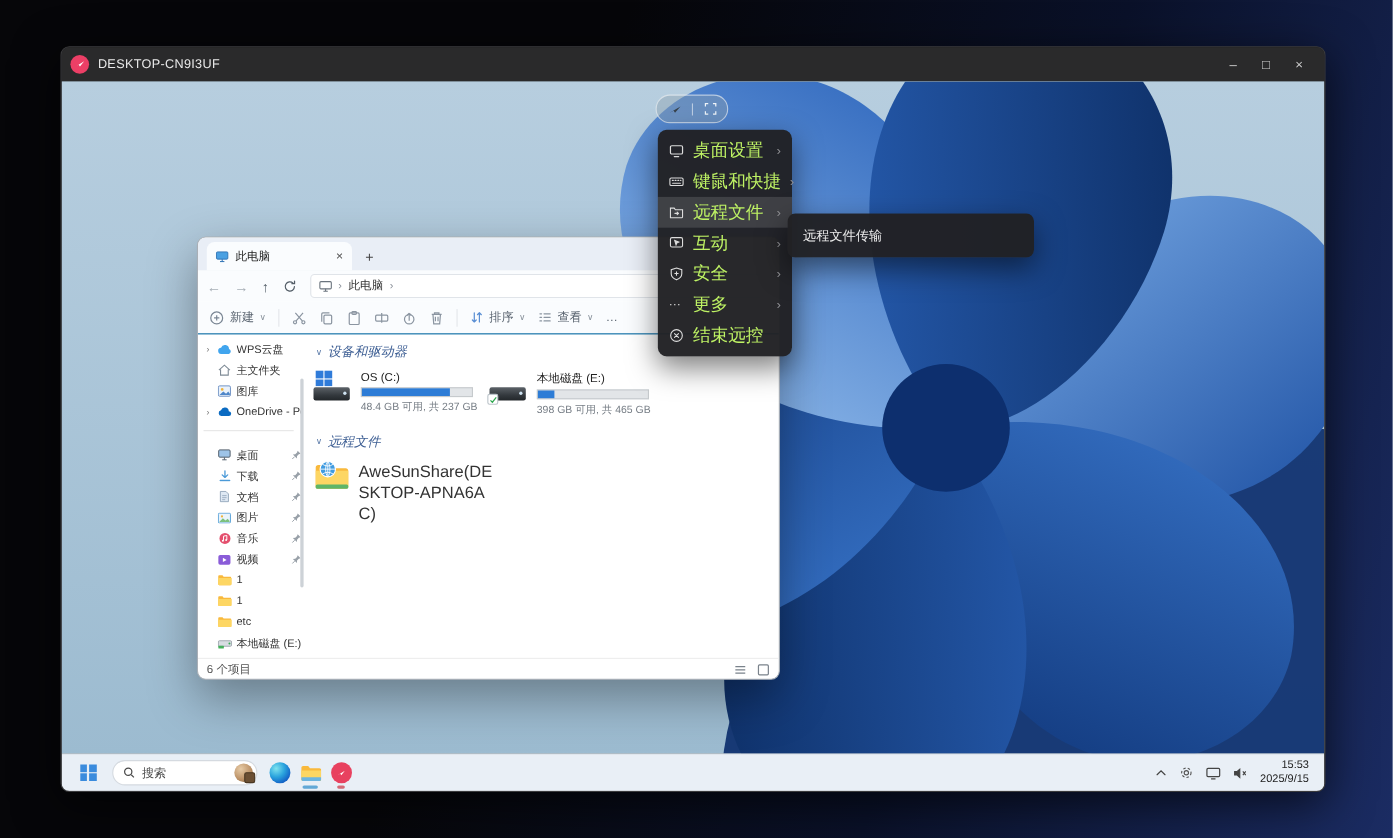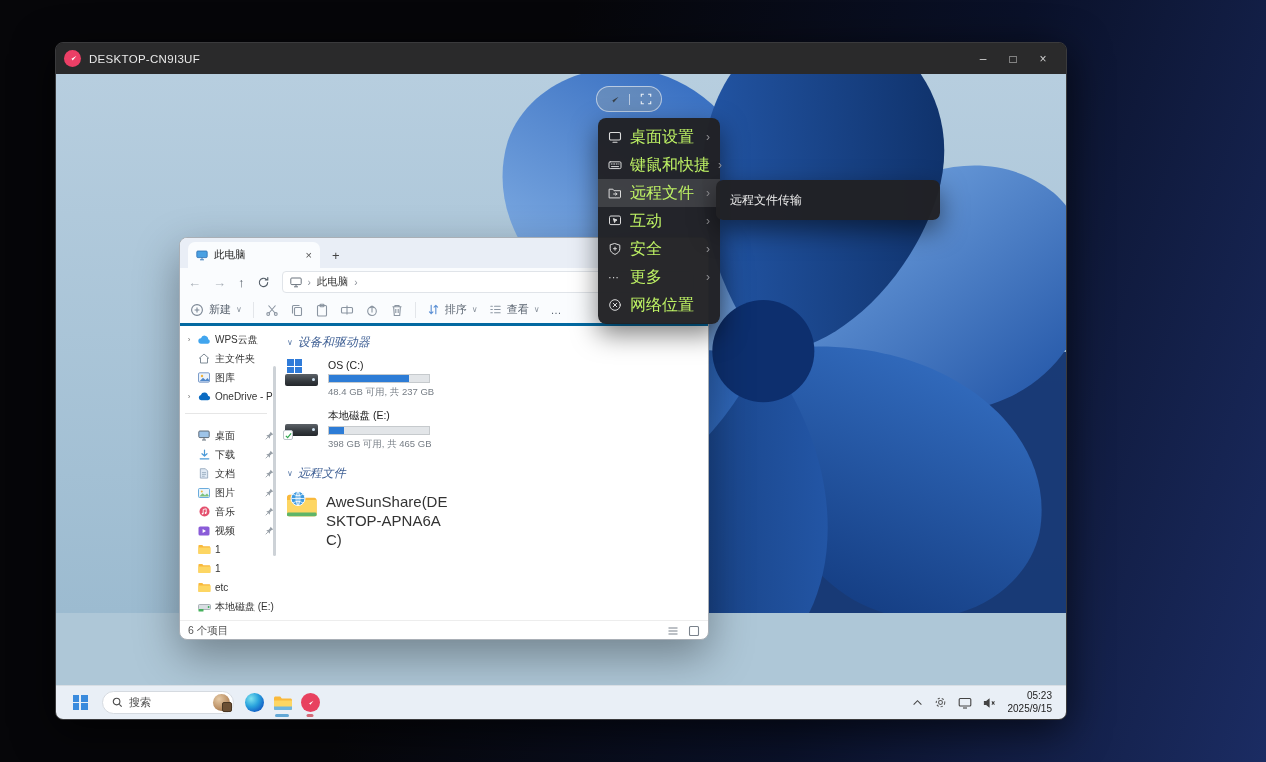--- a/index.html
+++ b/index.html
@@ -5,21 +5,21 @@
   * { margin:0; padding:0; box-sizing:border-box; }
   html,body { width:1266px; height:762px; overflow:hidden; }
   body {
     font-family:"Liberation Sans","DejaVu Sans",sans-serif;
     background:linear-gradient(108deg,#060609 38%,#0a1129 68%,#1b2c63 100%);
     position:relative;
   }
   svg { display:block; }
 
   
-  .remote-window { position:absolute; left:55px; top:42px; width:1012px; height:678px;
+  .remote-window { position:absolute; left:55px; top:42px; width:1150px; height:678px;
     background:#1e1e1f; border-radius:8px; overflow:hidden; border:1px solid #3a3a3c;
     box-shadow:0 10px 42px rgba(0,0,0,.65); }
   .titlebar { height:31px; background:#2a2a2b; display:flex; align-items:center; padding:0 8px; }
   .app-logo { width:17px; height:17px; border-radius:50%; background:#ec3f66; display:flex; align-items:center; justify-content:center; flex:none; }
   .win-title { margin-left:8px; font-size:11.5px; color:#e9e9e9; letter-spacing:.3px; }
   .win-controls { margin-left:auto; display:flex; }
   .wc { width:30px; height:24px; display:flex; align-items:center; justify-content:center; color:#cfcfcf; font-size:12px; cursor:default; }
 
   
   .desktop { position:absolute; left:0; right:0; top:31px; bottom:34px; background:#aec7d7; overflow:hidden; }
@@ -34,42 +34,42 @@
   
   .rc-menu { position:absolute; left:542px; top:44px; width:122px; padding:5px 0;
     background:rgba(33,33,36,.97); border-radius:8px; box-shadow:0 10px 26px rgba(0,0,0,.5); z-index:30; }
   .mi { height:28px; display:flex; align-items:center; gap:8px; padding:0 10px; cursor:default; }
   .mi.active { background:rgba(255,255,255,.13); }
   .mi-ic { width:14px; flex:none; display:flex; }
   .mi-label { flex:1; font-size:16px; color:#bef264; white-space:nowrap; }
   .mi-ch { font-size:12px; color:#909094; }
 
   
-  .rc-sub { position:absolute; left:660px; top:106px; width:224px; padding:6px 0;
+  .rc-sub { position:absolute; left:660px; top:120px; width:224px; padding:6px 0;
     background:rgba(33,33,36,.97); border-radius:7px; box-shadow:0 10px 26px rgba(0,0,0,.5); z-index:31; }
   .sub-row { height:28px; display:flex; align-items:center; padding:0 14px; font-size:12px; color:#ececec; }
   .toggle { margin-left:auto; width:30px; height:16px; border-radius:8px; background:#3f86f5; position:relative; cursor:default; }
   .toggle .knob { position:absolute; right:2px; top:2px; width:12px; height:12px; border-radius:50%; background:#fff; }
 
   
-  .explorer { position:absolute; left:123px; top:163px; width:530px; height:403px;
+  .explorer { position:absolute; left:123px; top:141px; width:530px; height:403px;
     background:#fff; border-radius:8px; border:1px solid #a9afb6; overflow:hidden;
     box-shadow:0 16px 44px rgba(0,0,0,.35); z-index:10; }
   .x-tabs { height:30px; background:#e9eef6; display:flex; align-items:flex-end; padding:0 0 0 8px; }
   .x-tab { width:132px; height:26px; background:#fafcfe; border-radius:7px 7px 0 0; display:flex; align-items:center; padding:0 8px; gap:6px; }
   .x-tab-label { font-size:10.5px; color:#222; flex:1; white-space:nowrap; }
   .x-tab-close { font-size:11px; color:#555; cursor:default; }
   .x-newtab { margin-left:12px; font-size:13px; color:#444; height:26px; display:flex; align-items:center; cursor:default; }
   .x-nav { height:28px; background:#fafcfe; display:flex; align-items:center; padding:0 8px; gap:12px; }
   .nav-btn { font-size:13px; line-height:1; cursor:default; }
   .dim { color:#a7aeb6; } .dark { color:#535d67; }
   .addr { flex:1; height:22px; margin-right:6px; background:#fff; border:1px solid #e0e4e9; border-radius:4px;
     display:flex; align-items:center; gap:6px; padding:0 7px; font-size:10.5px; color:#333; }
   .addr .sep { color:#8a9099; font-size:10px; }
-  .x-toolbar { height:30px; background:#fafcfe; border-bottom:3px solid #0369a1; display:flex; align-items:center; padding:0 10px; gap:11px; }
+  .x-toolbar { height:30px; background:#fafcfe; border-bottom:1px solid #0369a1; display:flex; align-items:center; padding:0 10px; gap:11px; }
   .tb-group { display:flex; align-items:center; gap:5px; font-size:11px; color:#5a6470; cursor:default; }
   .tb-caret { font-size:8px; color:#8a939d; }
   .tb-div { width:1px; height:16px; background:#e3e6ea; }
   .tb-ic { display:flex; cursor:default; }
   .x-body { display:flex; height:294px; }
 
   
   .x-side { width:97px; padding-top:4px; position:relative; flex:none; }
   .si { height:19px; display:flex; align-items:center; gap:4px; padding:0 2px 0 5px; cursor:default; }
   .si-exp { width:8px; font-size:8px; color:#777; text-align:center; }
@@ -77,21 +77,21 @@
   .si-label { flex:1; font-size:10px; color:#333; white-space:nowrap; overflow:hidden; }
   .si-pin { width:10px; flex:none; display:flex; }
   .side-div { height:1px; background:#e6e6e6; margin:7px 10px 12px 5px; }
   .side-scroll { position:absolute; right:1px; top:40px; width:3px; height:190px; border-radius:2px; background:#cdd2d7; }
 
   
   .x-main { flex:1; padding:5px 0 0 8px; position:relative; }
   .sec { display:flex; align-items:center; gap:5px; margin:3px 0 7px 2px; cursor:default; }
   .sec-ch { font-size:8px; color:#5a7aa8; }
   .sec-label { font-size:12px; color:#3e5f94;font-style:italic; }
-  .drv-grid { display:flex; flex-wrap:wrap; width:312px; column-gap:10px; row-gap:9px;flex-direction:column; }
+  .drv-grid { display:flex; flex-wrap:wrap; width:312px; column-gap:10px; row-gap:9px; }
   .drive { width:150px; display:flex; gap:7px; cursor:default; }
   .d-ic { width:36px; height:33px; position:relative; flex:none; }
   .hdd { position:absolute; left:0; bottom:5px; width:33px; height:12px; border-radius:2px;
     background:linear-gradient(#5c6268,#34393e 60%,#23272b); }
   .hdd:after { content:""; position:absolute; right:3px; top:4px; width:3px; height:3px; border-radius:50%; background:#cfe3f2; }
   .winlogo { position:absolute; left:2px; top:1px; width:15px; height:14px; display:grid;
     grid-template-columns:1fr 1fr; grid-template-rows:1fr 1fr; gap:1px; }
   .winlogo span { background:#2f7bd9; }
   .badge { position:absolute; left:-2px; bottom:1px; width:10px; height:10px; background:#fff;
     border:1px solid #bcc4ca; border-radius:2px; display:flex; align-items:center; justify-content:center; }
@@ -617,21 +617,21 @@
         <span class="mi-label">更多</span>
         <span class="mi-ch">›</span>
       </div>
       <div class="mi">
         <span class="mi-ic">
           <svg width="14" height="14" viewBox="0 0 14 14" fill="none" stroke="#dcdcdc" stroke-width="1" stroke-linecap="round">
               <circle cx="7" cy="7" r="5.3"></circle>
               <path d="M5.2 5.2l3.6 3.6M8.8 5.2 5.2 8.8"></path>
             </svg>
         </span>
-        <span class="mi-label">网络位置</span>
+        <span class="mi-label">结束远控</span>
       </div>
     </div>
 
     <div class="rc-sub">
       <div class="sub-row">
         <span>远程文件传输</span>
       </div>
     </div>
 
   </div>
@@ -691,19 +691,19 @@
             <path d="M5 11h4"></path>
           </svg>
       </span>
       <span class="tray-ic">
         <svg width="14" height="12" viewBox="0 0 15 12" fill="none" stroke="#444" stroke-width="1.1">
             <path d="M1.5 4.4v3.2h2.2L6.5 10V2L3.7 4.4z" fill="#444"></path>
             <path d="M9.5 4.2 12.3 7.8M12.3 4.2 9.5 7.8"></path>
           </svg>
       </span>
       <div class="clock">
-        <div>05:23</div>
+        <div>15:53</div>
         <div>2025/9/15</div>
       </div>
     </div>
   </div>
 
 </div>
 
 </body></html>

